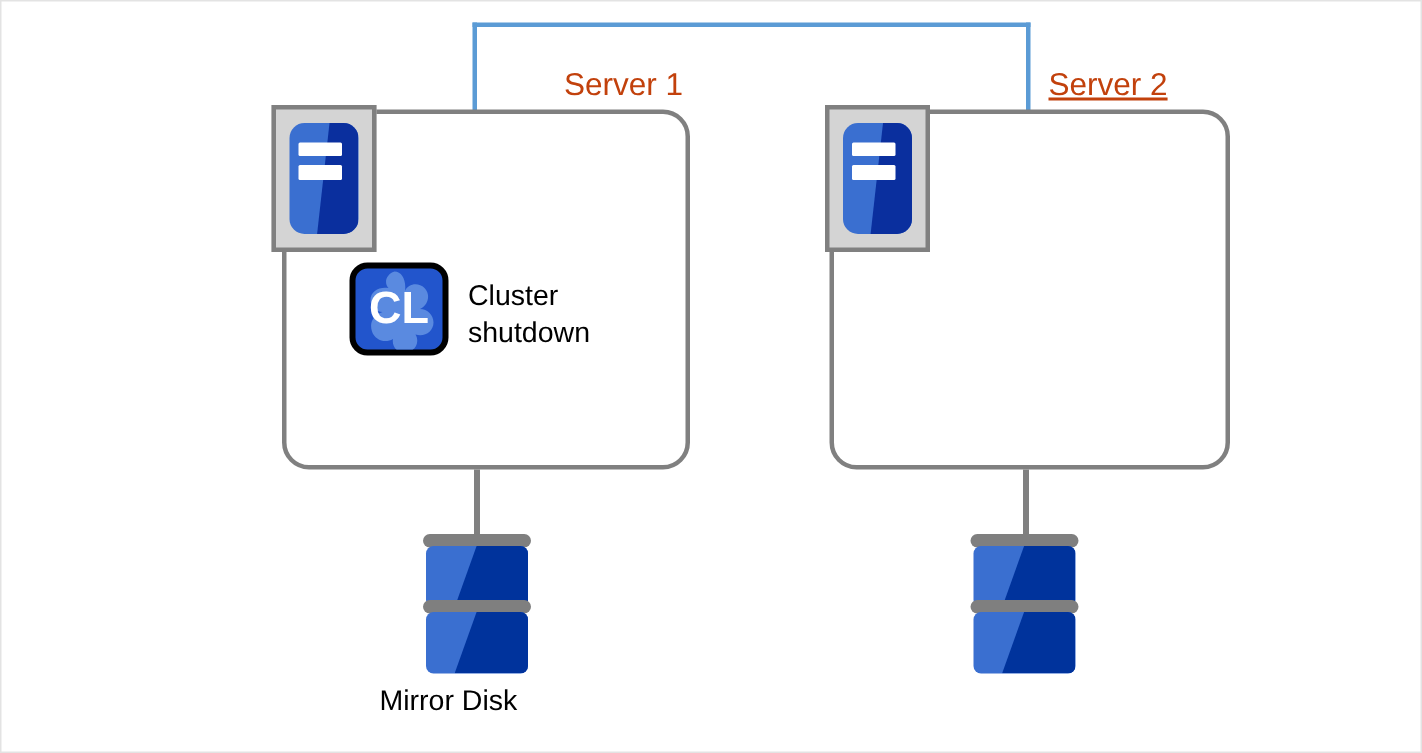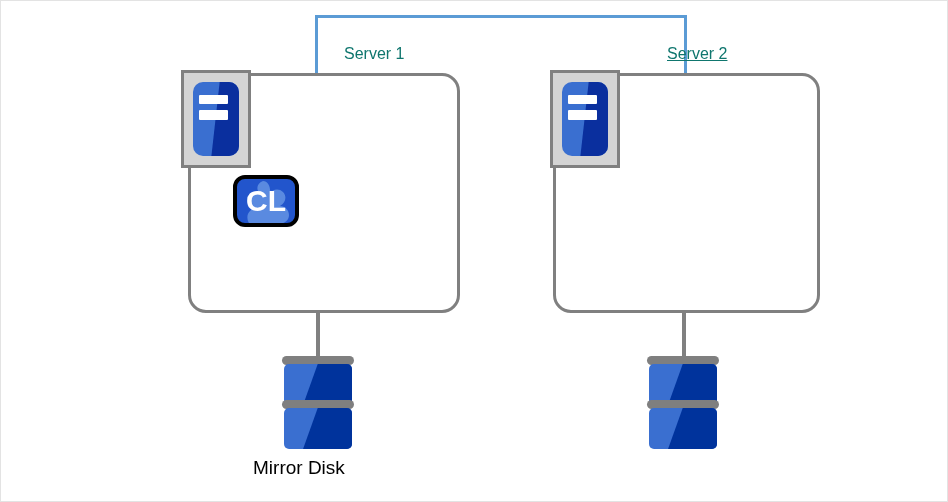--- a/index.html
+++ b/index.html
@@ -32,24 +32,25 @@
     border-top: 3px solid #5b9bd5;
     border-left: 3px solid #5b9bd5;
     border-right: 3px solid #5b9bd5;
     box-sizing: border-box;
     background: transparent;
   }
 
   
   .server-label {
     position: absolute;
-    font-size: 16px;
-    color: #0f766e;
+    font-size: 21px;
+    color: #c2410c;
     white-space: nowrap;
     line-height: 1;
+    margin-left: 32px;
   }
   #server1-label { left: 343px; top: 45px; }
   #server2-label { left: 666px; top: 45px; text-decoration: underline; }
 
   
   .server-box {
     position: absolute;
     box-sizing: border-box;
     border: 3px solid #808080;
     border-radius: 18px;
@@ -98,21 +99,21 @@
   }
   .machine-body .bar.b1 { top: 17%; }
   .machine-body .bar.b2 { top: 38%; }
 
   
   .cluster-icon {
     position: absolute;
     left: 232px;
     top: 174px;
     width: 66px;
-    height: 52px;
+    height: 62px;
     box-sizing: border-box;
     border: 4px solid #000000;
     border-radius: 12px;
     background: #2255cc;
     overflow: hidden;
   }
   .cluster-icon svg { position: absolute; left: 0; top: 0; }
   .cluster-icon .cl-text {
     position: absolute;
     left: 0; right: 0; top: 50%;
@@ -207,20 +208,22 @@
   <div class="cluster-icon">
     <svg width="58" height="58" viewBox="0 0 58 58">
       <path d="M26 2 C20 4 19 10 22 13 C16 12 10 15 10 21 C10 26 14 29 18 29
                C12 31 9 36 11 42 C13 48 20 50 25 47 C24 52 28 57 34 56
                C40 55 43 49 40 44 C46 46 52 42 52 36 C52 31 48 27 43 27
                C49 24 50 17 46 13 C42 9 35 10 33 15 C34 8 31 2 26 2 Z" fill="#5a8ae0"></path>
     </svg>
     <div class="cl-text">CL</div>
   </div>
 
+  <div class="cluster-caption">Cluster
+shutdown</div>
 
   <div class="disk-stem" id="disk-stem-1"></div>
 
   <div class="disk" id="disk-1">
     <div class="plate p1"></div>
     <div class="slab s1">
       <div class="shade"></div>
     </div>
     <div class="plate p2"></div>
     <div class="slab s2">

